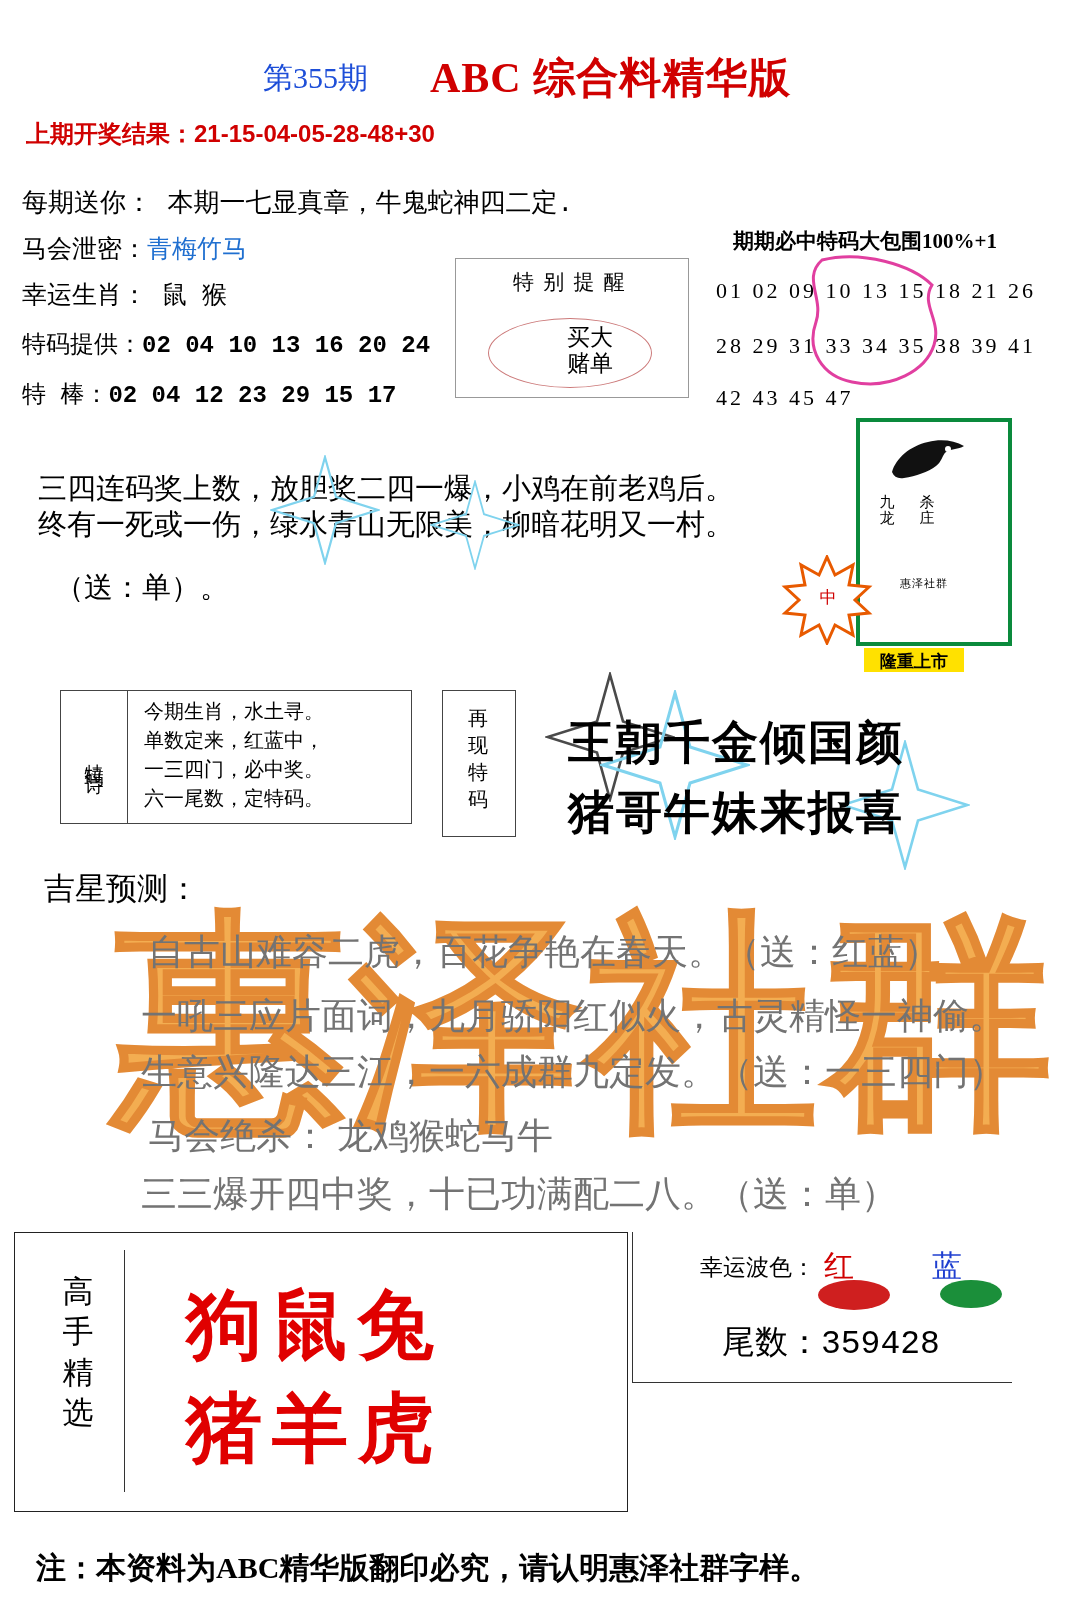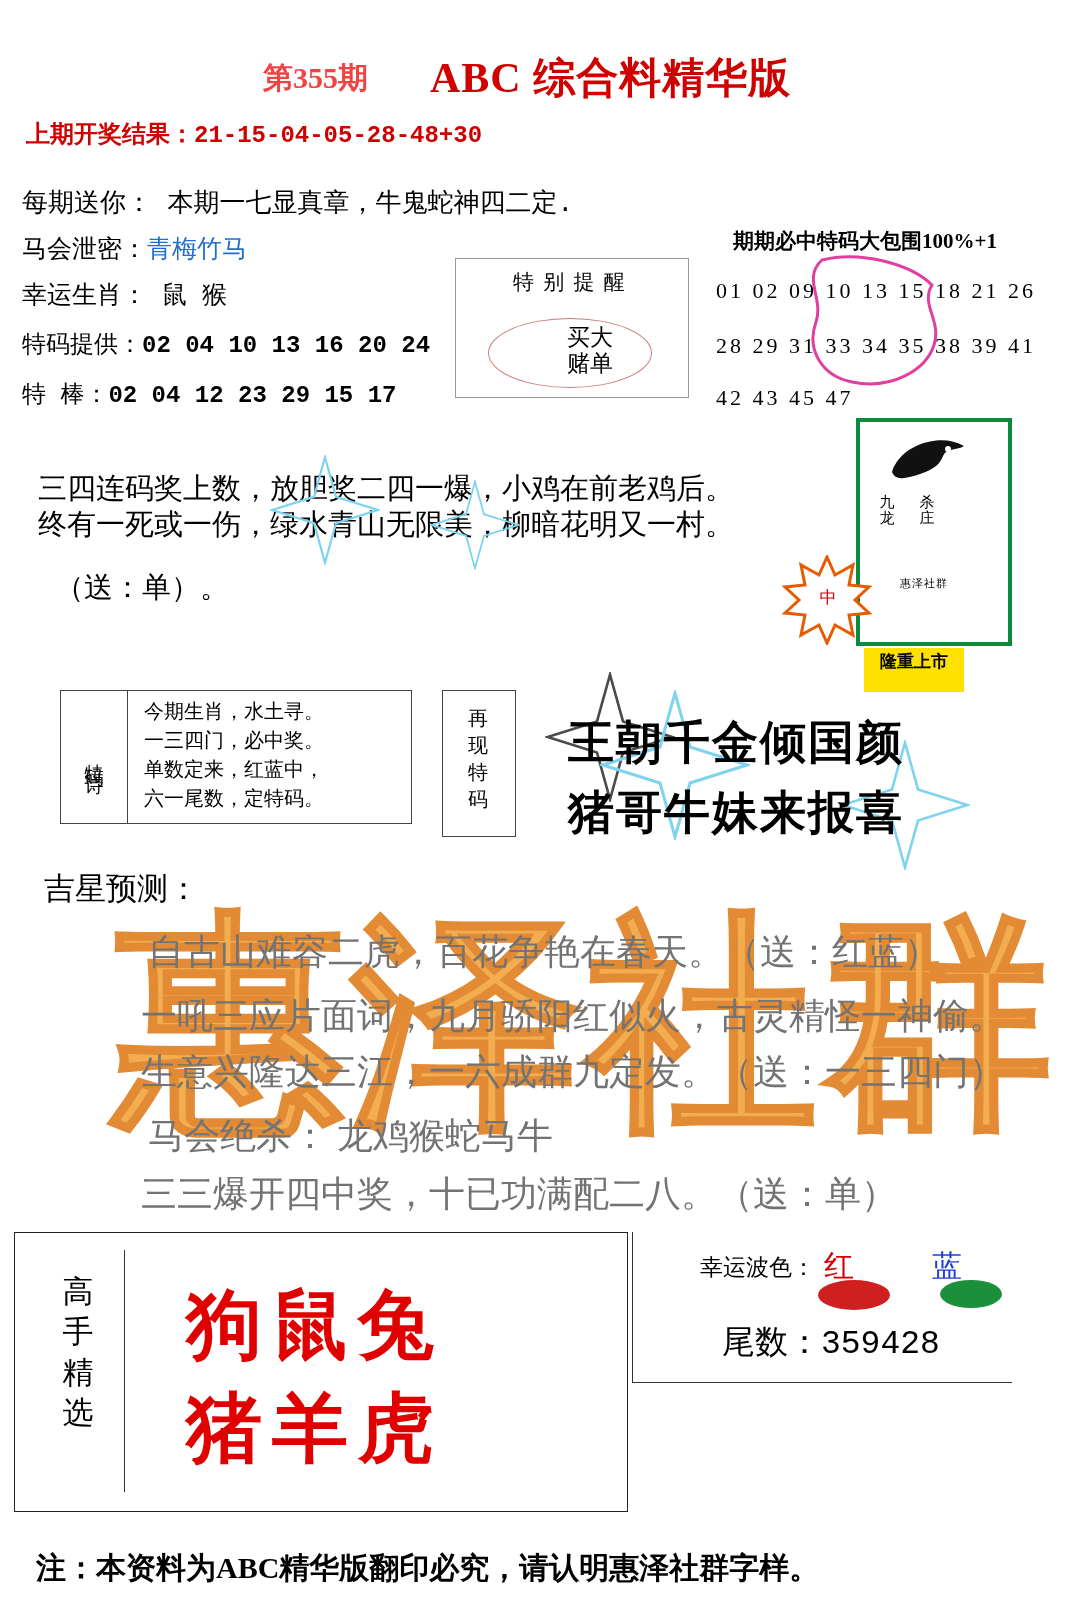--- a/index.html
+++ b/index.html
@@ -6,31 +6,31 @@
   body {
     width:1080px; height:1615px; position:relative;
     background:#ffffff;
     font-family:"DejaVu Sans", sans-serif;
     overflow:hidden;
   }
   .abs { position:absolute; }
 
   
   #issue-no {
-    left:263px; top:58px; font-size:30px; font-weight:bold; color:#ef4444;
+    left:263px; top:58px; font-size:30px; font-weight:normal; color:#1d4ed8;
     font-family:"Liberation Serif", serif;
   }
   #main-title {
     left:430px; top:50px; font-size:42px; font-weight:bold; color:#d00000;
     font-family:"Liberation Serif", serif; letter-spacing:1px;
     white-space:nowrap;
   }
   #last-draw {
     left:26px; top:118px; font-size:24px; font-weight:bold; color:#d00000;
-    font-family:Liberation Mono, monospace; white-space:nowrap;
+    font-family:Liberation Sans, sans-serif; white-space:nowrap;
   }
 
   
   .info-line { font-family:Liberation Mono, monospace; color:#000; white-space:nowrap; }
   #give-line   { left:22px; top:185px;  font-size:26px; }
   #leak-line   { left:22px; top:232px;  font-size:25px; }
   #leak-line .val { color:#1f6fd0; }
   #lucky-line  { left:22px; top:278px;  font-size:25px; }
   #code-line   { left:22px; top:328px;  font-size:24px; }
   #bang-line   { left:22px; top:378px;  font-size:24px; }
@@ -94,21 +94,21 @@
   }
   #ad-right-text {
     left:916px; top:495px; font-size:15px; color:#000; line-height:1.05;
     font-family:"Liberation Serif", serif; width:22px; text-align:center;
   }
   #ad-brand {
     left:900px; top:576px; font-size:11px; color:#000;
     font-family:"Liberation Serif", serif; letter-spacing:1px;
   }
   #ad-banner {
-    left:864px; top:648px; width:100px; height:44px; background:#ffe100;
+    left:864px; top:648px; width:100px; height:24px; background:#ffe100;
     color:#000; font-size:17px; font-weight:bold; text-align:center;
     line-height:28px; font-family:"Liberation Serif", serif;
   }
   #burst { left:781px; top:555px; width:92px; height:90px; }
   #burst-label {
     left:812px; top:586px; width:32px; text-align:center;
     font-size:17px; color:#d00000; font-family:"Liberation Serif", serif;
   }
 
   
@@ -285,22 +285,22 @@
 </svg>
 <div class="abs" id="burst-label">中</div>
 <div class="abs" id="ad-banner">隆重上市</div>
 
 <div class="abs" id="poem-table">
   <div class="cell-left">
     <span>特码诗</span>
   </div>
   <div class="cell-right">
     <div>今期生肖，水土寻。</div>
+    <div>单数定来，红蓝中，</div>
     <div>一三四门，必中奖。</div>
-    <div>单数定来，红蓝中，</div>
     <div>六一尾数，定特码。</div>
   </div>
 </div>
 
 <div class="abs" id="again-box"></div>
 <div class="abs" id="again-text">再<br>现<br>特<br>码</div>
 
 <div class="abs slogan" id="slogan1">王朝千金倾国颜</div>
 <div class="abs slogan" id="slogan2">猪哥牛妹来报喜</div>
 

